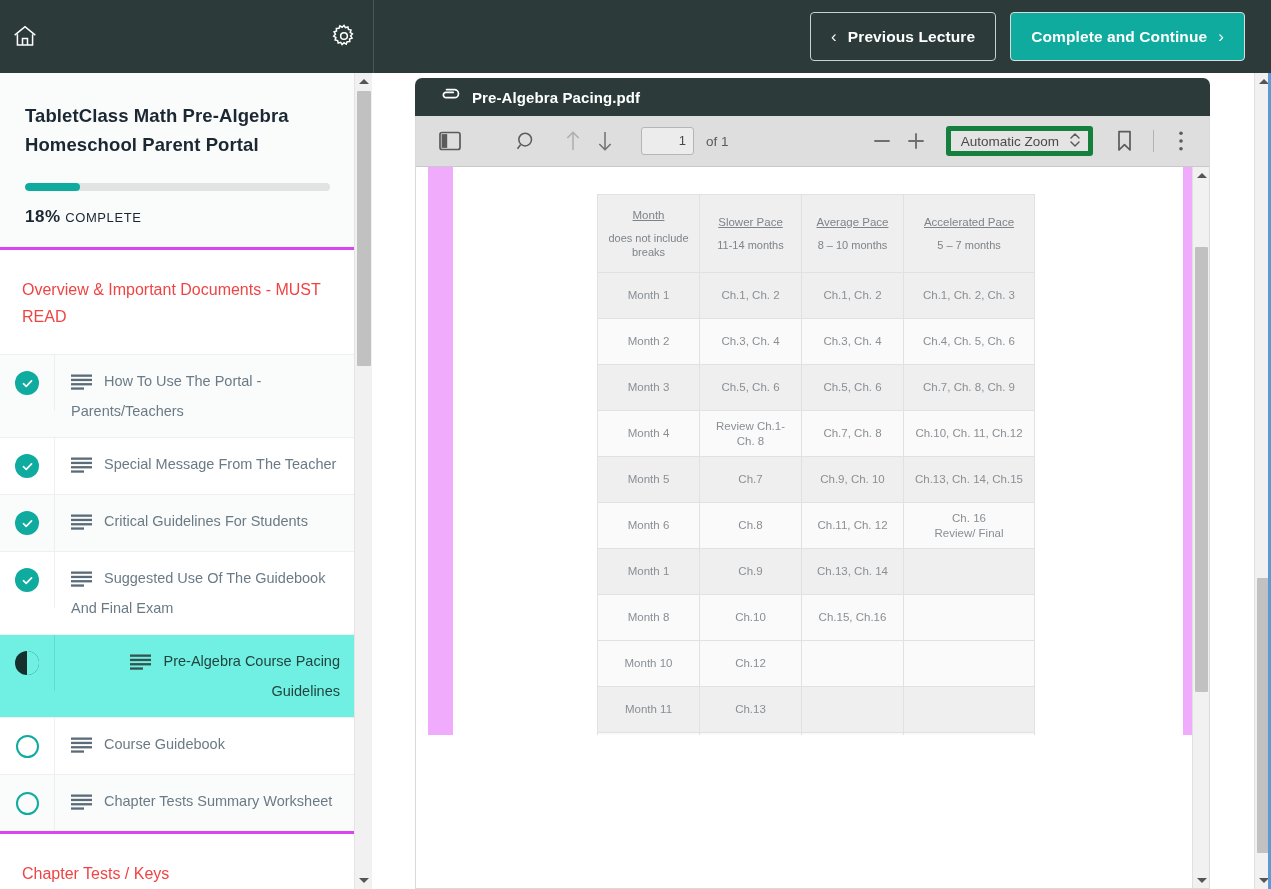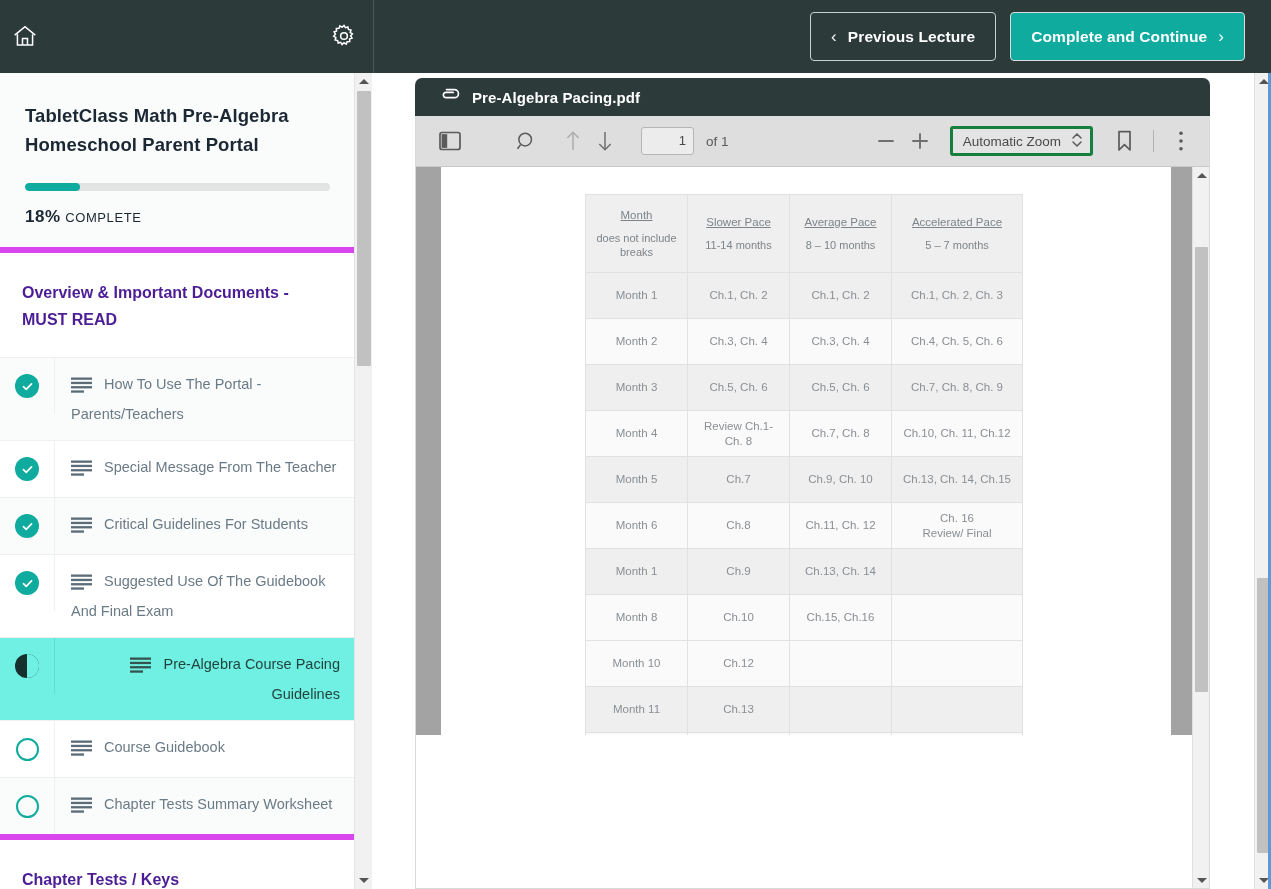--- a/index.html
+++ b/index.html
@@ -62,22 +62,22 @@
   }
   .progress-fill { height: 8px; border-radius: 5px; background: #0eab9e; }
   .progress-label {
     margin-top: 16px; color: #1b2733;
     font-size: 13.5px; letter-spacing: .6px; width: 305px;
   }
   .progress-pct { font-size: 17px; font-weight: bold; }
   .progress-word { font-size: 13px; font-weight: normal; }
 
   .section-head {
-    padding: 26px 22px 24px 22px; font-size: 16px; font-weight: bold;
-    color: #4c1d95; line-height: 27px; border-top: 6px solid #d946ef;
+    padding: 26px 22px 24px 22px; font-size: 16px; font-weight: normal;
+    color: #ef4444; line-height: 27px; border-top: 3px solid #d946ef;
     background: #ffffff;
   }
   .lesson {
     position: relative; display: flex; align-items: flex-start;
     min-height: 57px; border-top: 1px solid #eef0f0;
     background: #fafbfb; cursor: pointer; padding: 0;
   }
   .lesson.alt { background: #ffffff; }
   .lesson.active { background: #6ff0e3; }
   .lesson-status {
@@ -161,31 +161,31 @@
     border: 1px solid #b5b5b5; border-radius: 3px; color: #4a4a4a;
     font-size: 13px; text-align: right; padding: 0 7px; line-height: 26px;
     font-family: "Liberation Sans", sans-serif;
   }
   .page-of { margin-left: 12px; color: #5b5b5b; font-size: 13.5px; }
   .tb-right { margin-left: auto; display: flex; align-items: center; padding-right: 17px; }
   .tb-minus { width: 26px; height: 26px; margin-right: 8px; }
   .tb-plus { width: 26px; height: 26px; margin-right: 17px; }
   .zoom-select {
     height: 30px; min-width: 128px; background: #e4e4e4;
-    border: 3px solid #15803d; border-radius: 3px;
+    border: 5px solid #15803d; border-radius: 3px;
     display: flex; align-items: center; justify-content: space-between;
     padding: 0 7px 0 10px; color: #4a4a4a; font-size: 13.5px; cursor: pointer;
   }
   .tb-bookmark { width: 26px; height: 28px; margin-left: 18px; }
   .tb-sep { width: 1px; height: 22px; background: #b3b3b3; margin-left: 16px; }
   .tb-more { width: 26px; height: 26px; margin-left: 14px; }
 
   .pdf-viewport {
-    position: absolute; top: 51px; left: 0; width: 795px; height: 568px;
-    background: #a3a3a3; overflow: hidden;
+    position: absolute; top: 51px; left: 12px; width: 795px; height: 568px;
+    background: #f0abfc; overflow: hidden;
   }
   .pdf-page {
     position: absolute; top: 0; left: 25px; width: 730px; min-height: 722px;
     background: #ffffff;
   }
   
   .pdf-scroll {
     position: absolute; top: 51px; right: 0; width: 17px; height: 722px;
     background: #f1f1f1; border-left: 1px solid #e0e0e0;
   }

